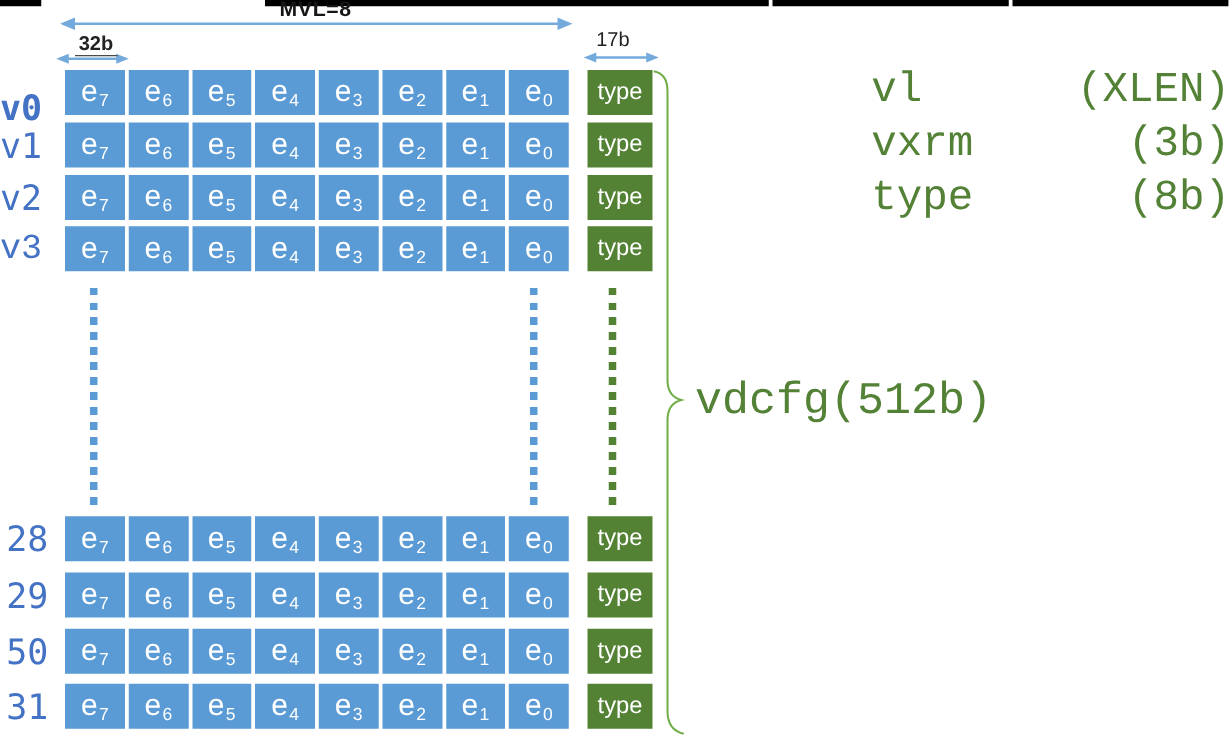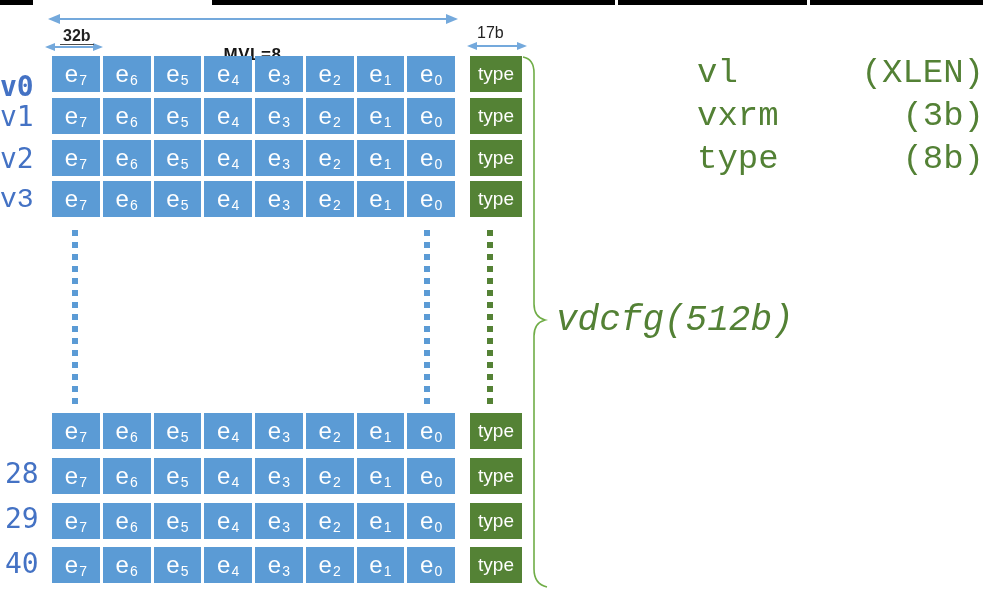--- a/index.html
+++ b/index.html
@@ -3,32 +3,32 @@
 <meta charset="utf-8">
 <style>
   html,body{margin:0;padding:0;background:#fff;}
   #canvas{
     position:relative;width:983px;height:589px;background:#ffffff;
     font-family:"Liberation Sans",sans-serif;overflow:hidden;
   }
   
   .topbar{position:absolute;top:0;height:5px;background:#000;}
   
-  .mvl-clip{position:absolute;left:205px;top:0;width:95px;height:14px;overflow:hidden;text-align:center;margin-top:46px;}
+  .mvl-clip{position:absolute;left:205px;top:0;width:95px;height:14px;overflow:hidden;text-align:center;}
   .mvl-clip span{display:inline-block;margin-top:-7px;font-size:17px;font-weight:600;color:#161616;letter-spacing:.5px;}
   
   .wlabel{position:absolute;font-size:16px;color:#222;}
   .wlabel.u span{border-bottom:1.5px solid #4a4a4a;padding:0 3px;font-weight:bold;}
   
   .rowlabel{
     position:absolute;left:0;width:45px;height:36px;
     font-family:"DejaVu Sans Mono","Liberation Mono",monospace;
     font-size:28px;color:#4472C4;display:flex;align-items:center;justify-content:flex-start;
   }
-  .rowlabel.num{justify-content:flex-start;padding-left:5px;margin-top:42px;}
+  .rowlabel.num{justify-content:flex-start;padding-left:5px;}
   .regrow{
     position:absolute;left:52px;width:403px;height:36px;
     display:grid;grid-template-columns:repeat(8,1fr);gap:3px;
   }
   .cell{
     background:var(--cell-blue);color:#fff;display:flex;align-items:center;justify-content:center;
     font-size:24px;line-height:1;
   }
   .cell .sub{font-size:14px;margin-top:12px;margin-left:1px;}
   .typebox{
@@ -41,21 +41,21 @@
   .vdots.green{background:repeating-linear-gradient(to bottom,var(--box-green) 0,var(--box-green) 6px,transparent 6px,transparent 12px);}
   
   #csr-list{
     position:absolute;left:697px;top:52px;width:287px;
     font-family:Liberation Mono, monospace;font-size:34px;line-height:43px;
     color:var(--text-green);white-space:pre;
   }
   .csr-row{display:flex;justify-content:space-between;}
   #vdcfg-label{
     position:absolute;left:556px;top:300px;
-    font-family:"Liberation Mono",monospace;font-size:36px;color:var(--text-green);white-space:pre;font-style:italic;
+    font-family:"Liberation Mono",monospace;font-size:36px;color:var(--text-green);white-space:pre;
   }
   svg{position:absolute;left:0;top:0;overflow:visible;}
 </style>
 </head>
 <body>
 
 <div id="canvas">
 
   <div class="topbar" style="left:0;width:33px"></div>
   <div class="topbar" style="left:212px;width:403px"></div>
@@ -306,21 +306,21 @@
         <div class="cell">
           <span>e</span>
           <span class="sub">1</span>
         </div>
         <div class="cell">
           <span>e</span>
           <span class="sub">0</span>
         </div>
       </div>
       <div class="typebox" style="top: 458px;">type</div>
-      <div class="rowlabel num" style="top: 503px;">40</div>
+      <div class="rowlabel num" style="top: 503px;">50</div>
       <div class="regrow" style="top: 503px;">
         <div class="cell">
           <span>e</span>
           <span class="sub">7</span>
         </div>
         <div class="cell">
           <span>e</span>
           <span class="sub">6</span>
         </div>
         <div class="cell">

